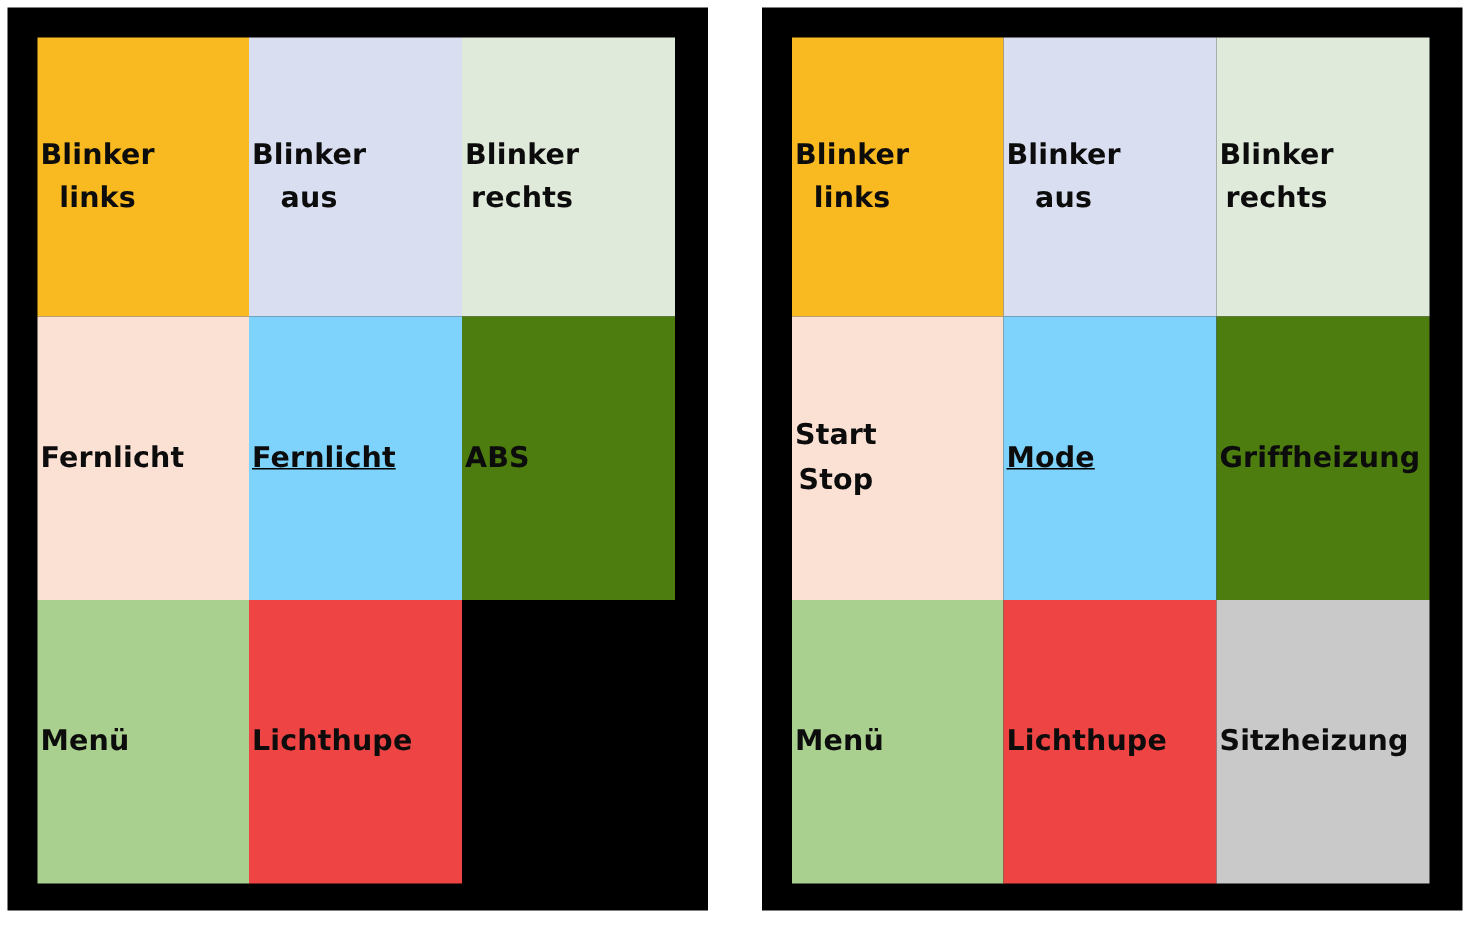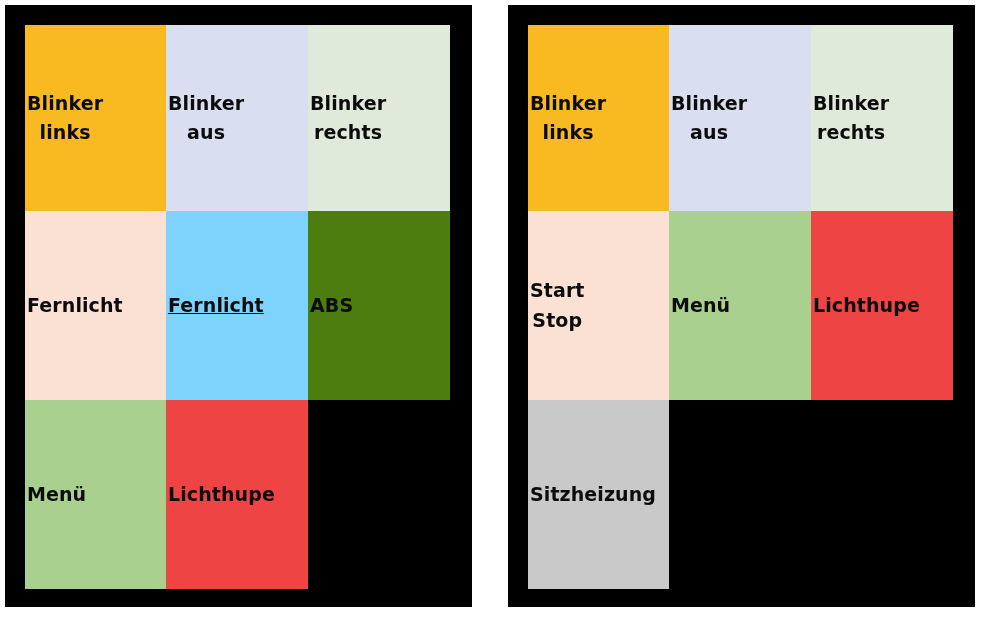--- a/index.html
+++ b/index.html
@@ -123,20 +123,26 @@
       </div>
       <div class="cell c-palegreen">
         <span class="label">Blinker
 rechts</span>
       </div>
 
       <div class="cell c-peach">
         <span class="label">Start
 Stop</span>
       </div>
+      <div class="cell c-lightgray">
+        <span class="label">Mode</span>
+      </div>
+      <div class="cell c-bluegray">
+        <span class="label">Griffheizung</span>
+      </div>
 
       <div class="cell c-green">
         <span class="label">Menü</span>
       </div>
       <div class="cell c-cream">
         <span class="label">Lichthupe</span>
       </div>
       <div class="cell c-gray">
         <span class="label">Sitzheizung</span>
       </div>

